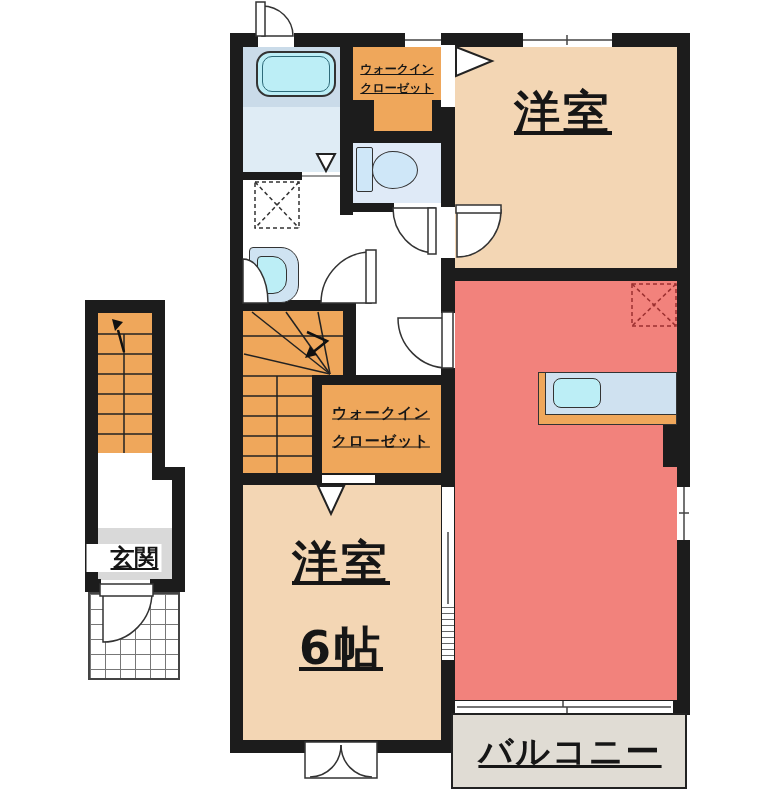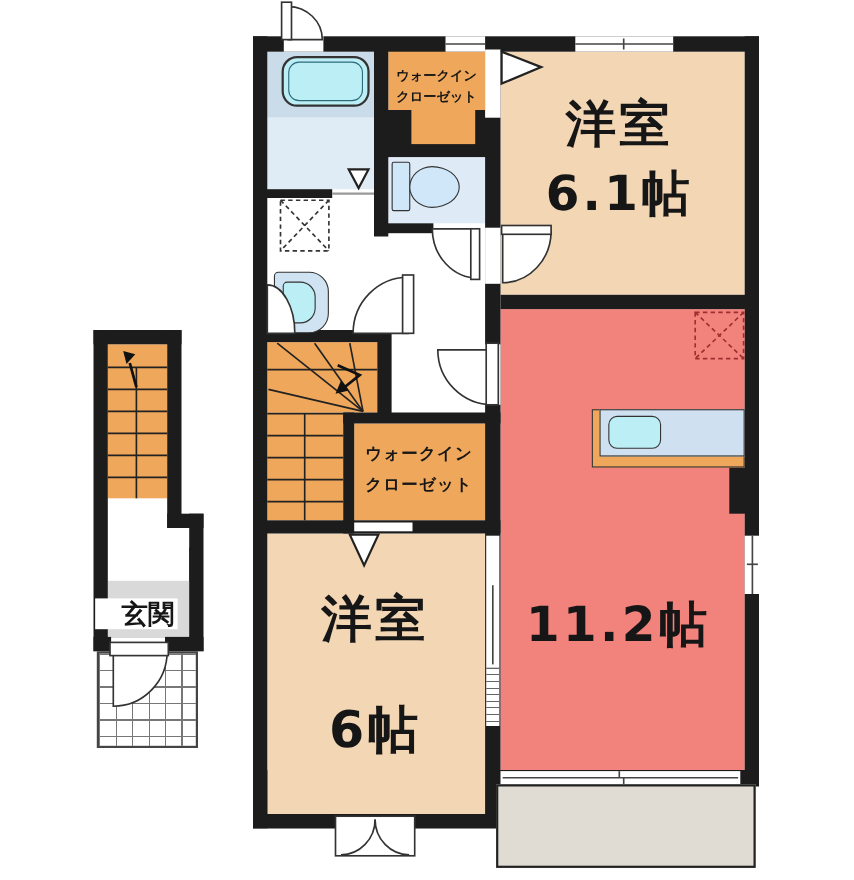--- a/index.html
+++ b/index.html
@@ -3,21 +3,21 @@
 <meta charset="utf-8">
 <style>
   html,body{margin:0;padding:0;background:#fff;}
   #canvas{position:relative;width:776px;height:800px;background:#fff;overflow:hidden;
           font-family:"DejaVu Sans","Liberation Sans",sans-serif;}
   .wall{position:absolute;background:#1c1c1c;}
   .fill{position:absolute;}
   .open{position:absolute;background:#fff;}
   .fix{position:absolute;box-sizing:border-box;}
   .label{position:absolute;transform:translate(-50%,-50%);font-weight:bold;color:#161616;
-         white-space:nowrap;line-height:1;}
+         white-space:nowrap;line-height:1;text-decoration:underline;}
   .big{font-size:46px;letter-spacing:3px;}
   .mid{font-size:34px;letter-spacing:2px;}
   .sm{font-size:12px;letter-spacing:0px;}
   .sm2{font-size:15px;letter-spacing:1px;}
   .genkan{font-size:24px;background:#fff;padding:2px 3px;}
   #porch{position:absolute;left:88px;top:592px;width:92px;height:88px;background:#fff;
          border:2px solid #444;box-sizing:border-box;
          background-image:repeating-linear-gradient(#777 0 1px,transparent 1px 15px),
                           repeating-linear-gradient(90deg,#777 0 1px,transparent 1px 15px);}
   #hatch{position:absolute;left:442px;top:607px;width:12px;height:53px;background:#fff;
@@ -195,27 +195,26 @@
     </g>
 
     <g fill="#fff" stroke="#333" stroke-width="1.5">
       <rect x="305" y="742" width="72" height="36"></rect>
       <path d="M341,745 A31,32 0 0 1 310,777" fill="none"></path>
       <path d="M341,745 A31,32 0 0 0 372,777" fill="none"></path>
     </g>
   </svg>
 
   <span class="label big" style="left:563px;top:112px;">洋室</span>
-  <span class="label big" style="left:563px;top:177px;font-size:44px;">6.1帖</span>
-
-  <span class="label big" style="left:562px;top:569px;font-size:44px;">11.2帖</span>
+
 
   <span class="label big" style="left:341px;top:562px;">洋室</span>
-  <span class="label big" style="left:341px;top:663px;">6帖</span>
+  <span class="label big" style="left:341px;top:648px;">6帖</span>
 
   <span class="label sm" style="left:397px;top:69px;">ウォークイン</span>
   <span class="label sm" style="left:397px;top:88px;">クローゼット</span>
 
   <span class="label sm2" style="left:381px;top:413px;">ウォークイン</span>
   <span class="label sm2" style="left:381px;top:441px;">クローゼット</span>
 
   <span class="label genkan" style="left:124px;top:558px;padding-left:24px;">玄関</span>
+  <span class="label mid" style="left:570px;top:751px;">バルコニー</span>
 </div>
 
 </body></html>

